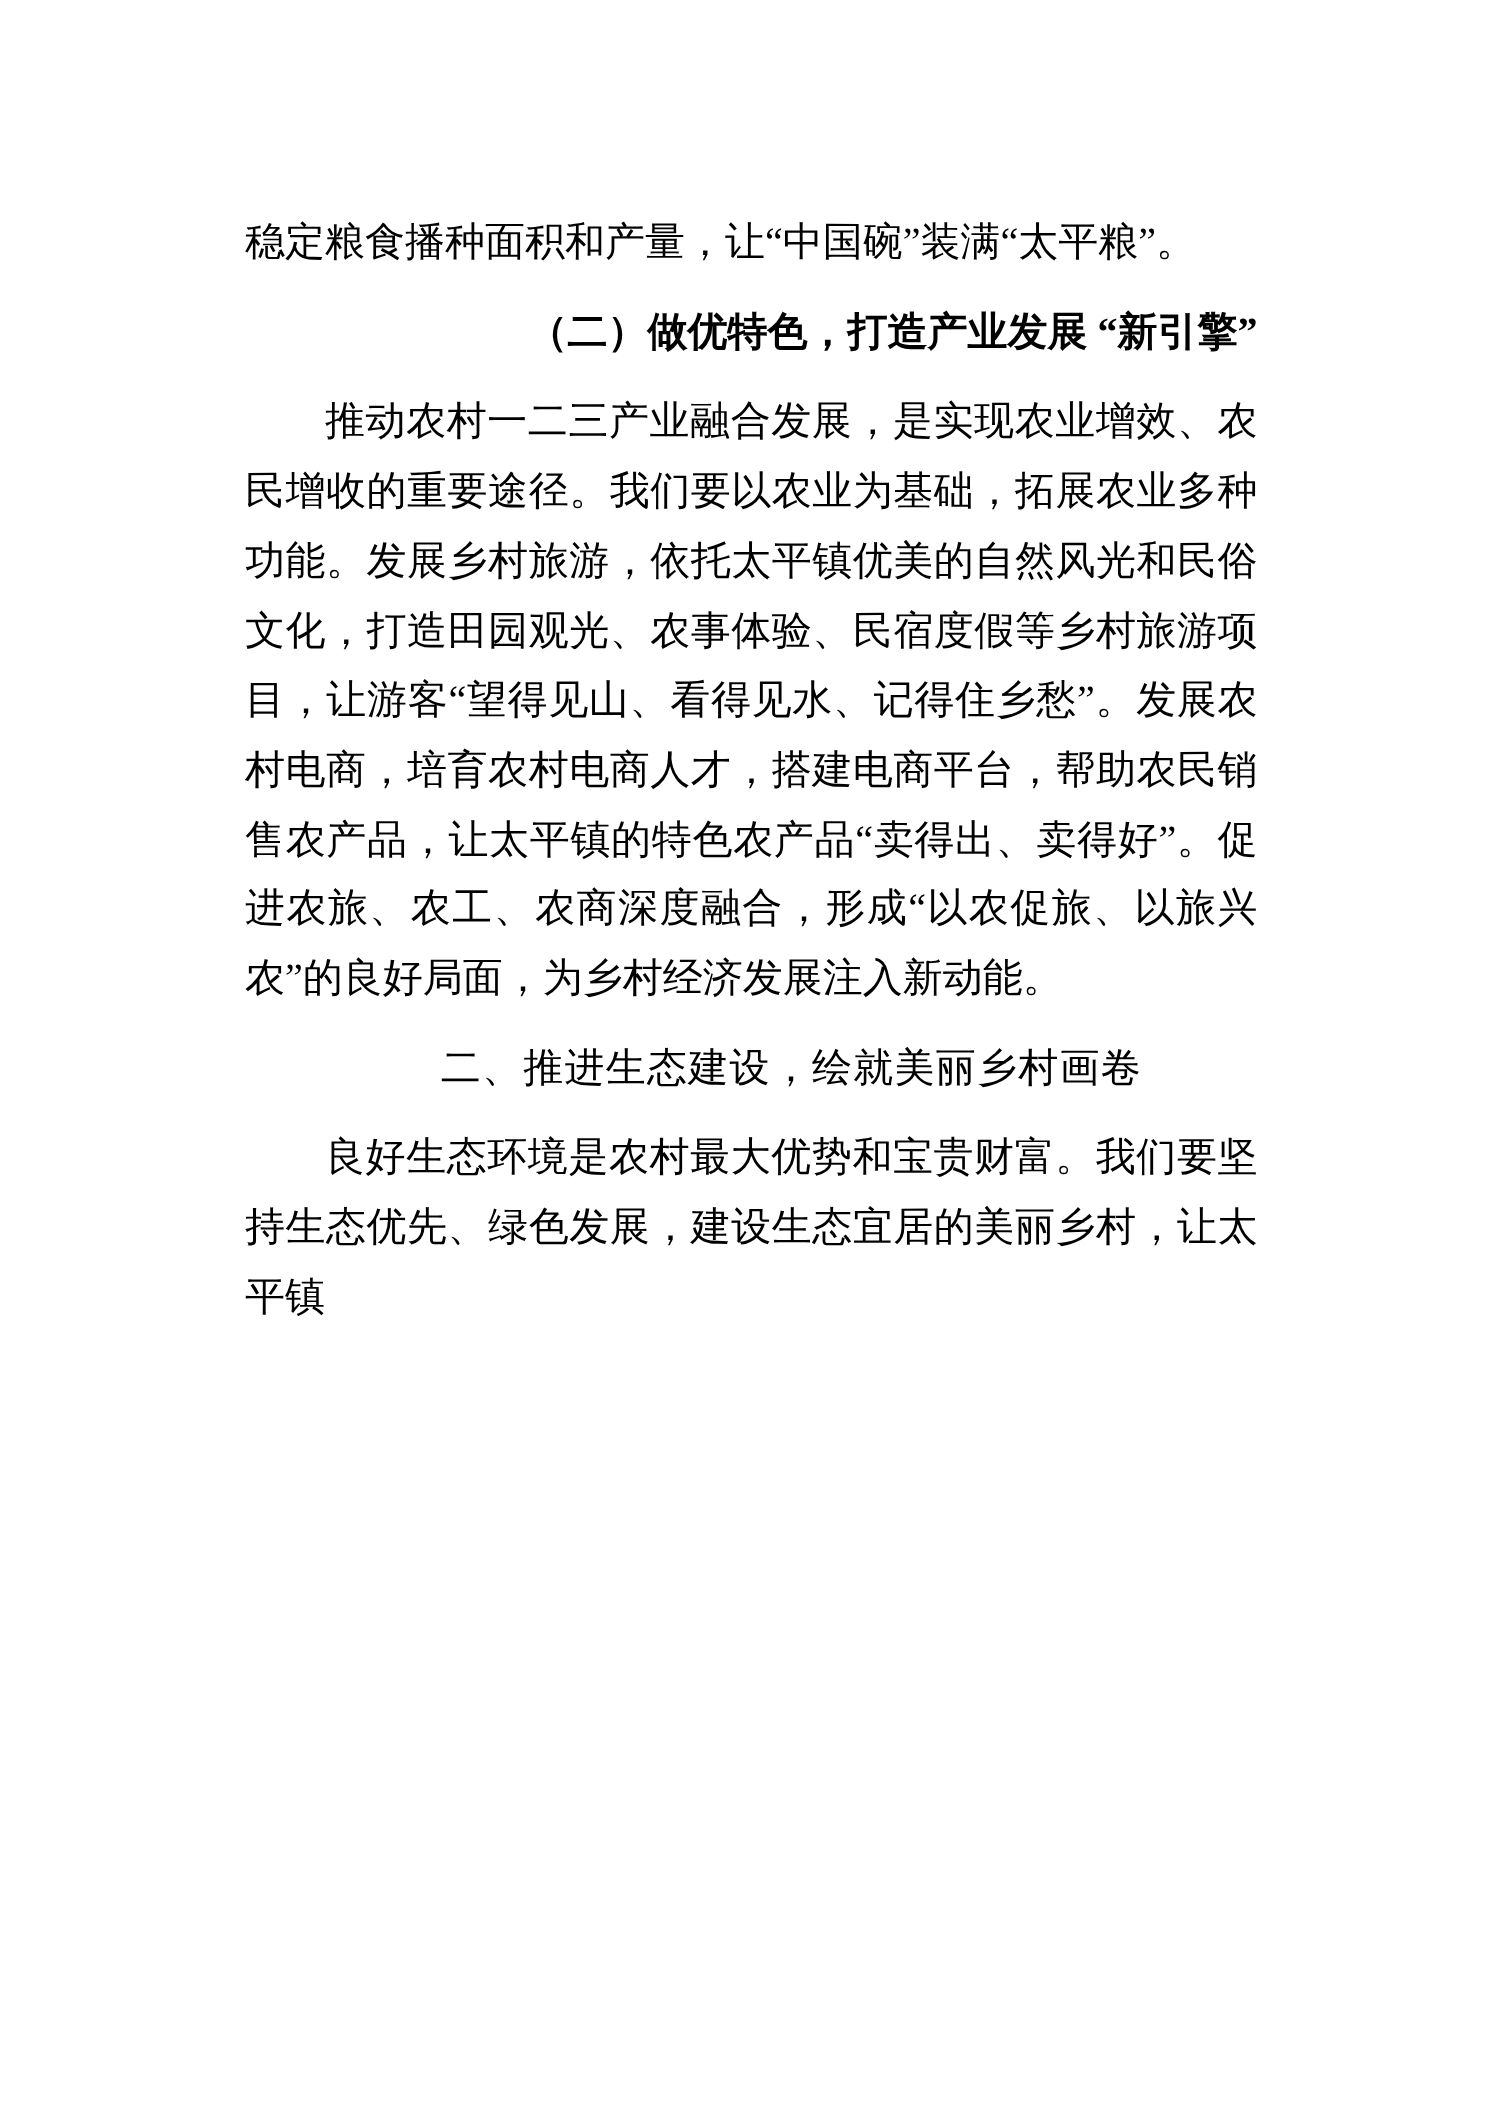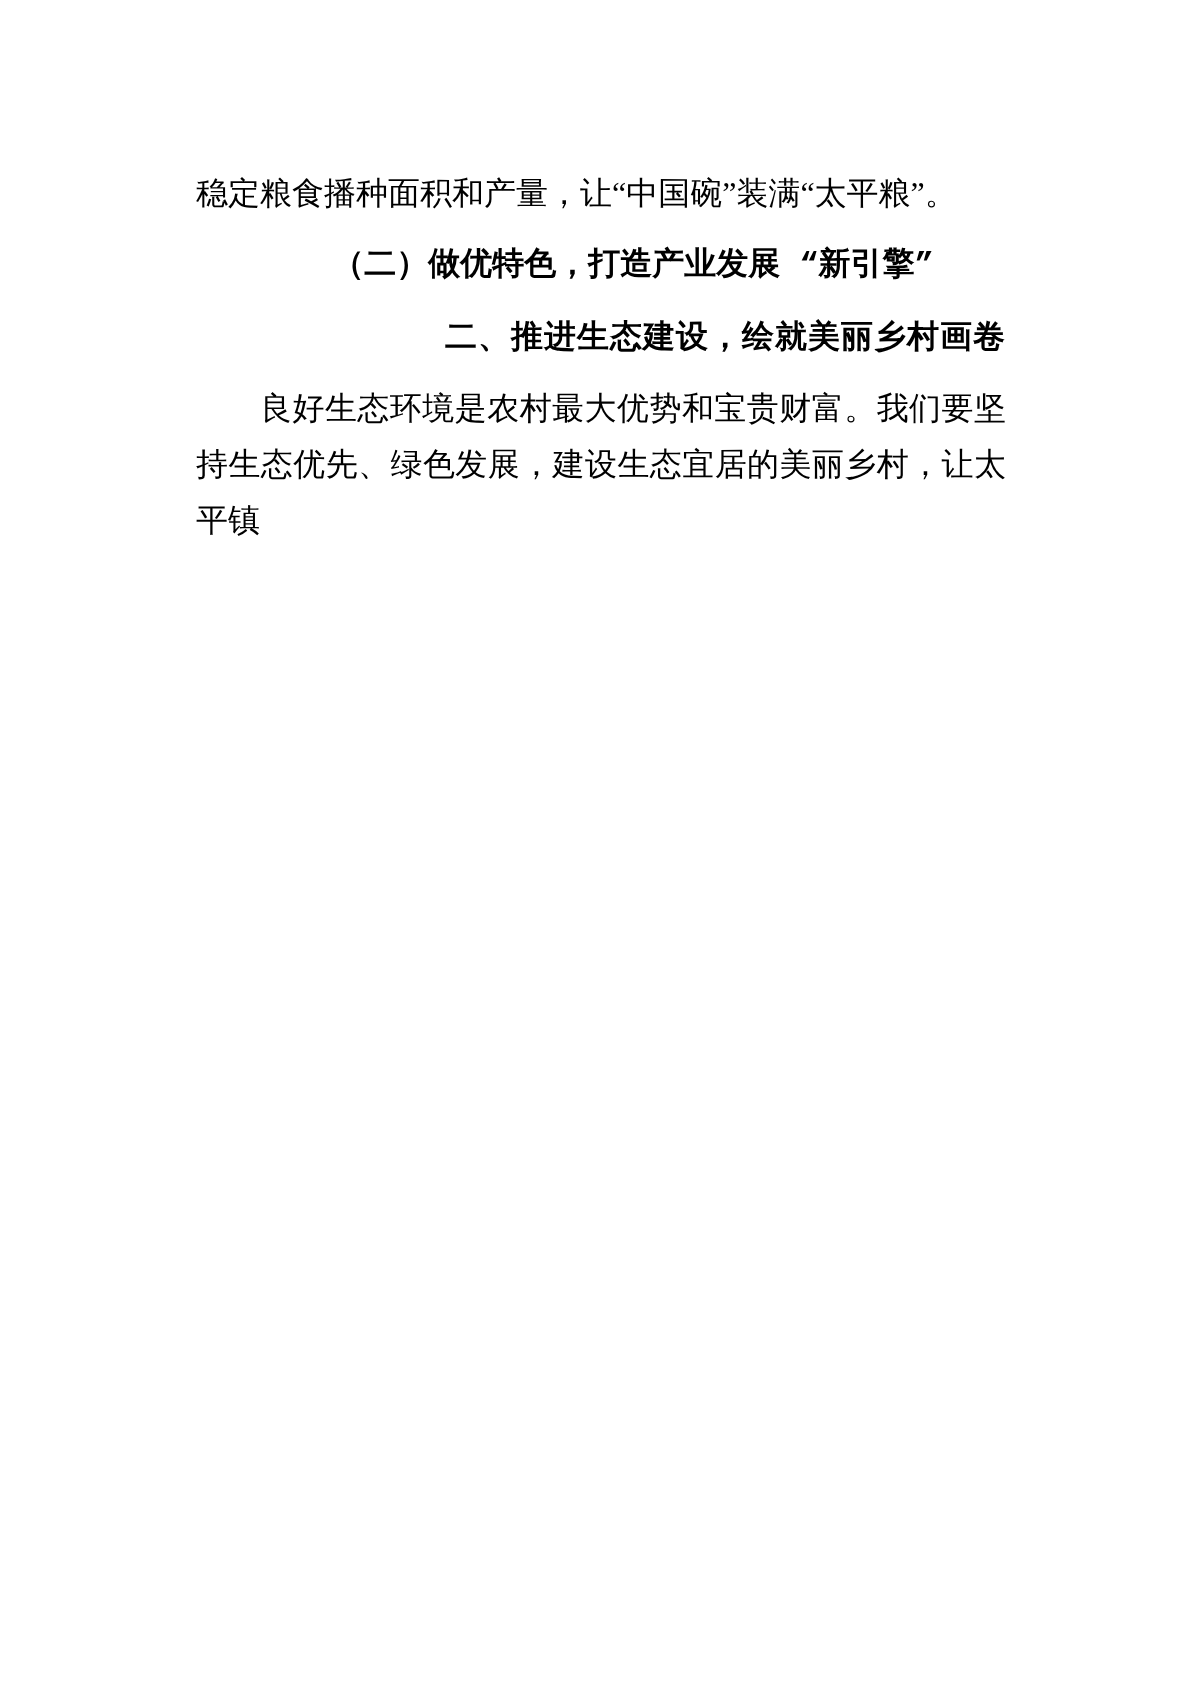--- a/index.html
+++ b/index.html
@@ -31,34 +31,35 @@
   }
   .para {
     text-indent: 2em;
   }
   .para-cont {
     text-indent: 0;
   }
   .heading-kai {
     text-indent: 2em;
     font-weight: bold;
-    text-align: center;
-    font-family: Liberation Mono, monospace;
+    text-align: right;
+    font-family: Liberation Serif, serif;
   }
   .heading-hei {
     text-indent: 2em;
-    font-weight: bold;
-    text-align: right;
+    font-weight: normal;
+    text-align: center;
     letter-spacing: 1px;
     font-family: "Liberation Sans", "DejaVu Sans", sans-serif;
   }
 </style>
 </head>
 <body>
 
 <div class="page">
   <div class="content">
     <p class="para-cont">稳定粮食播种面积和产量，让“中国碗”装满“太平粮”。</p>
     <p class="heading-kai">（二）做优特色，打造产业发展 “新引擎”</p>
+    <p class="para">推动农村一二三产业融合发展，是实现农业增效、农民增收的重要途径。我们要以农业为基础，拓展农业多种功能。发展乡村旅游，依托太平镇优美的自然风光和民俗文化，打造田园观光、农事体验、民宿度假等乡村旅游项目，让游客“望得见山、看得见水、记得住乡愁”。发展农村电商，培育农村电商人才，搭建电商平台，帮助农民销售农产品，让太平镇的特色农产品“卖得出、卖得好”。促进农旅、农工、农商深度融合，形成“以农促旅、以旅兴农”的良好局面，为乡村经济发展注入新动能。</p>
     <p class="heading-hei">二、推进生态建设，绘就美丽乡村画卷</p>
     <p class="para">良好生态环境是农村最大优势和宝贵财富。我们要坚持生态优先、绿色发展，建设生态宜居的美丽乡村，让太平镇</p>
   </div>
 </div>
 
 </body></html>

